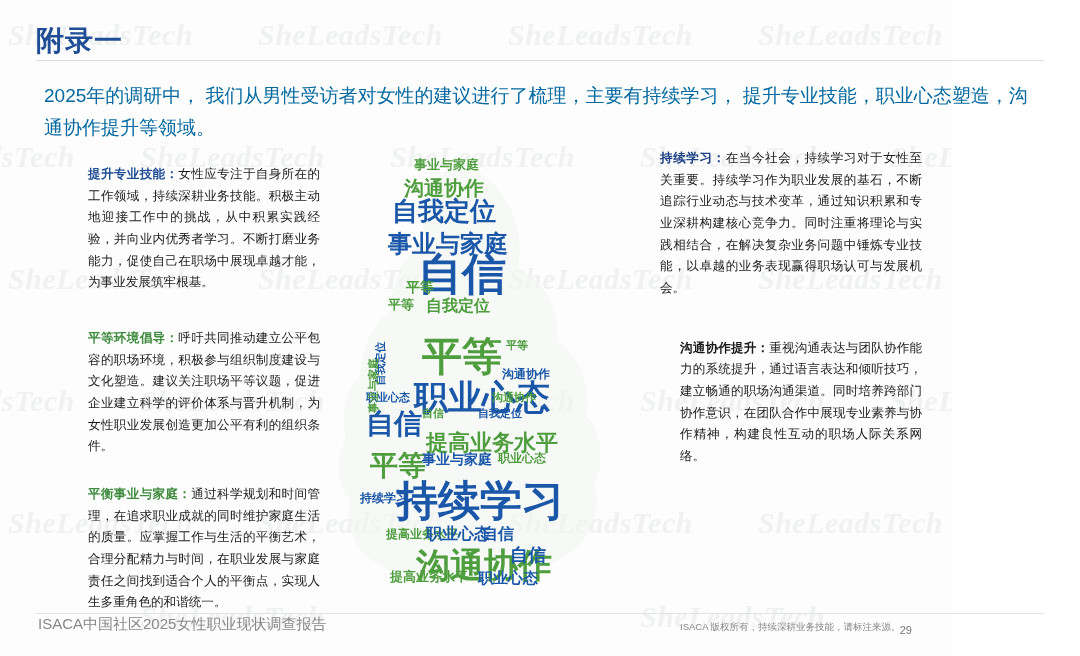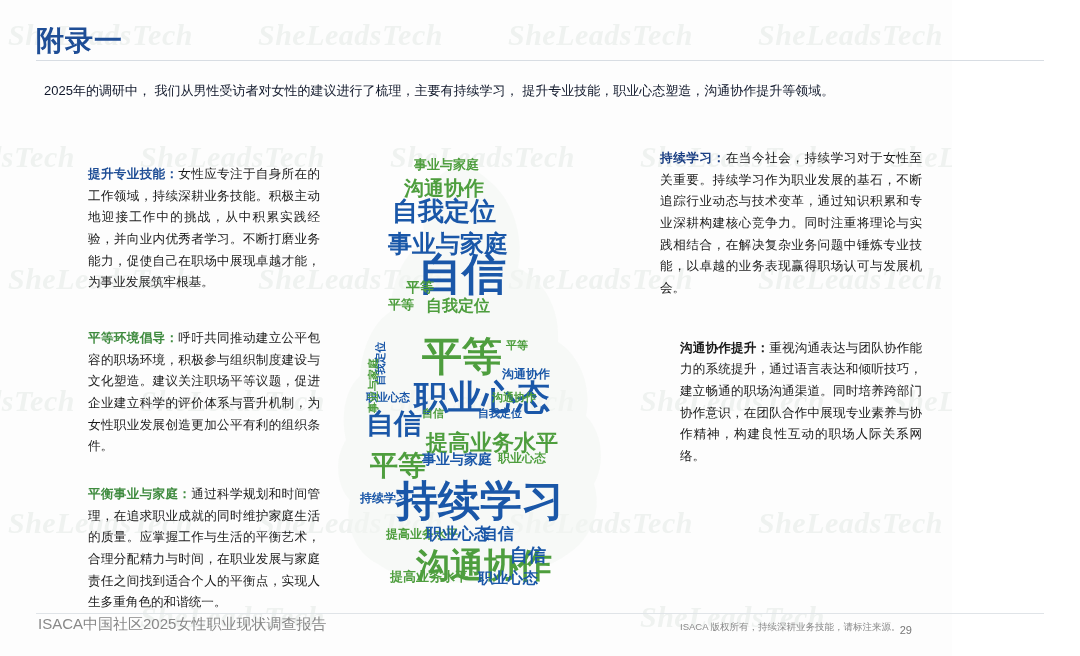--- a/index.html
+++ b/index.html
@@ -68,22 +68,22 @@
     width: 1008px;
     height: 1px;
     background: #d8dde3;
     z-index: 4;
   }
   .intro {
     position: absolute;
     top: 80px;
     left: 44px;
     width: 1000px;
-    font-size: 13px;
-    color: #0f172a;
+    font-size: 19px;
+    color: #0369a1;
     line-height: 1.7;
     z-index: 5;
   }
   
   .col-left {
     position: absolute;
     top: 148px;
     left: 88px;
     width: 232px;
     z-index: 5;

